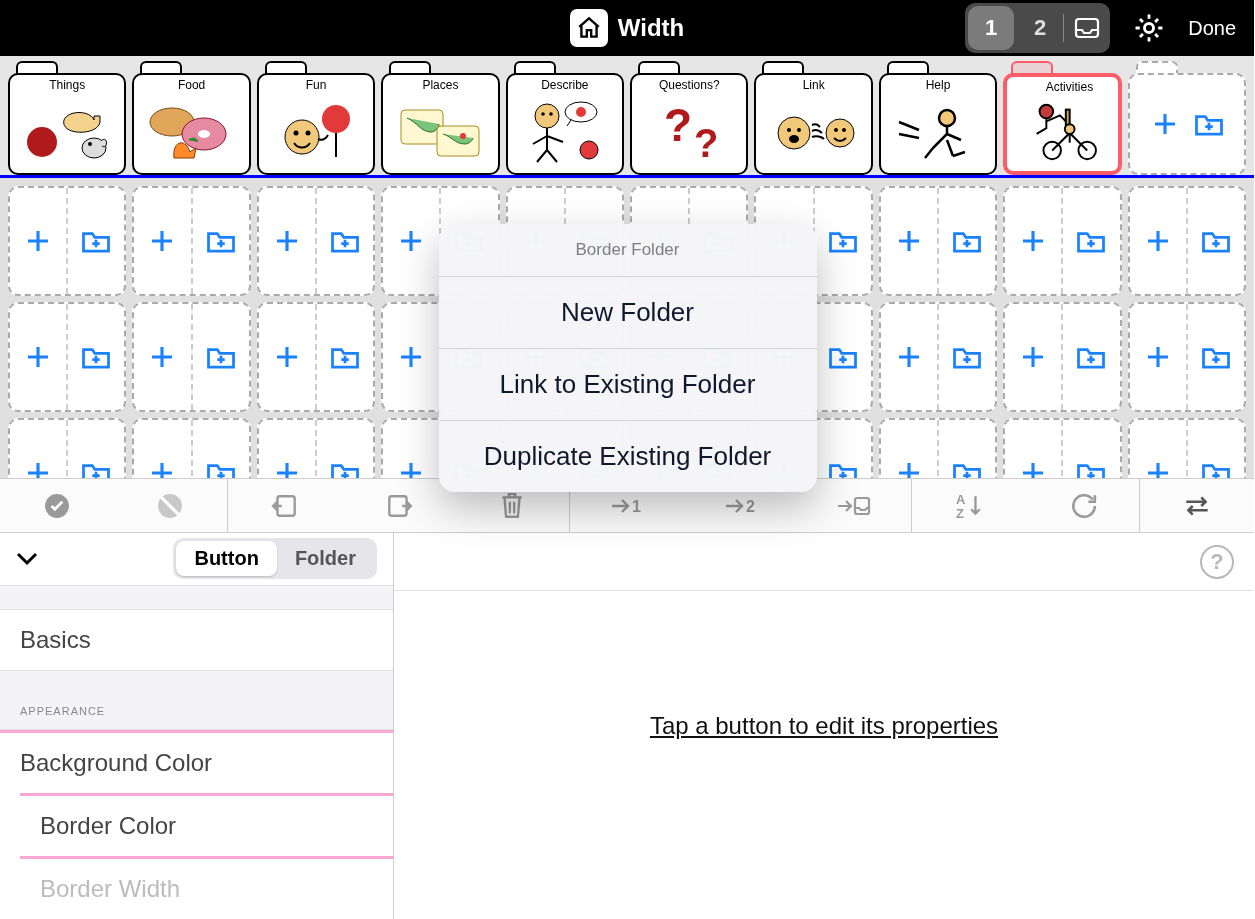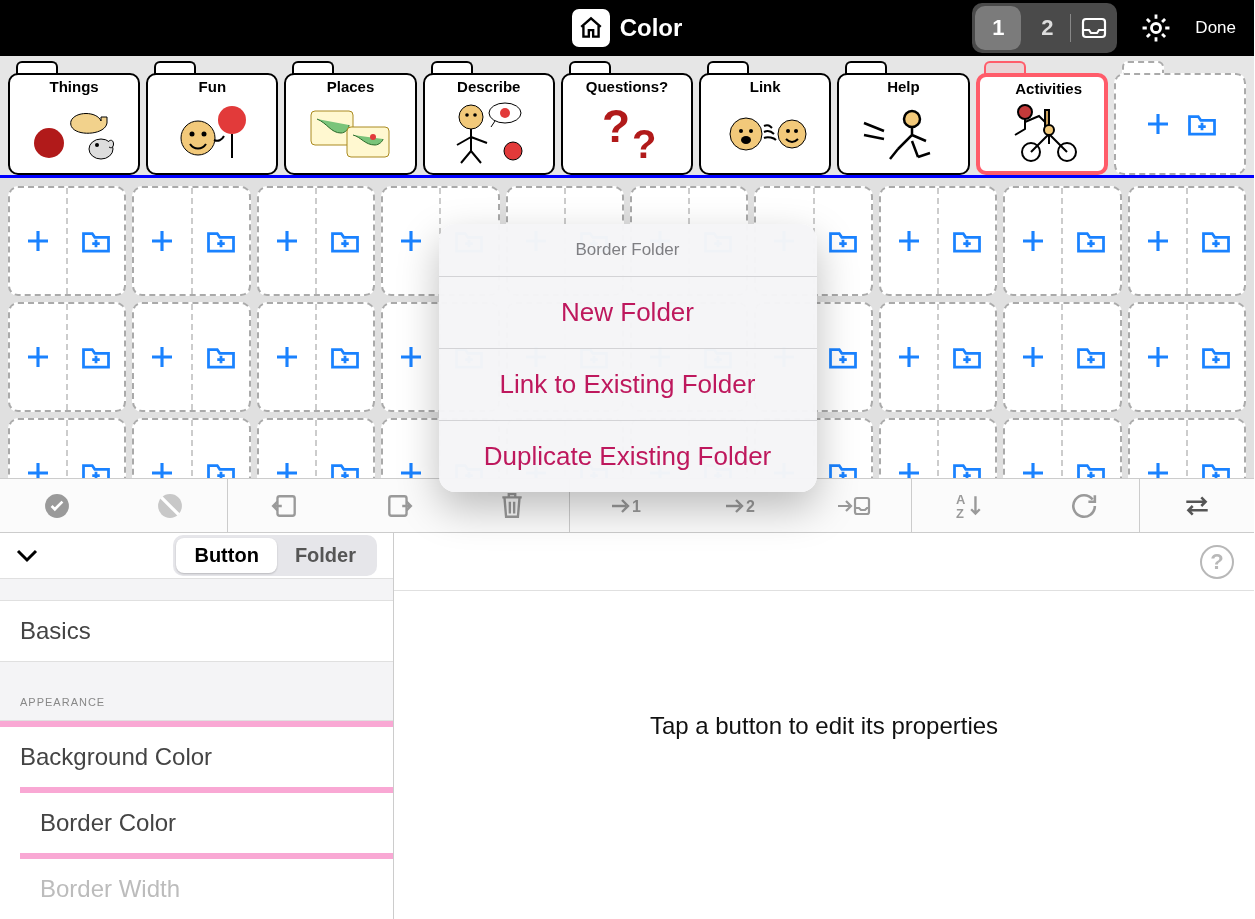--- a/index.html
+++ b/index.html
@@ -9,31 +9,31 @@
   .topbar { height: 56px; background: #000; display: flex; align-items: center; justify-content: center; position: relative; }
   .topbar-title { display: flex; align-items: center; gap: 10px; color: #fff; font-size: 24px; font-weight: 600; }
   .home-chip { width: 38px; height: 38px; background: #fff; border-radius: 7px; display: flex; align-items: center; justify-content: center; }
   .topbar-right { position: absolute; right: 18px; top: 0; bottom: 0; display: flex; align-items: center; gap: 22px; }
   .page-pill { display: flex; align-items: center; border-radius: 10px; overflow: hidden; background:#4a4a4a; }
   .page-num { width: 46px; height: 44px; display: flex; align-items: center; justify-content: center; font-size: 22px; font-weight: 600; color:#fff; }
   .page-num.active { background: #7b7b7b; border-radius:10px; margin:3px;}
   .page-num.inactive { color:#ddd; }
   .page-div { width:1px; height:28px; background:#888; }
   .tray-chip { width:46px; height:44px; display:flex; align-items:center; justify-content:center; }
-  .done-btn { color:#fff; font-size:17px; }
+  .done-btn { color:#fff; font-size:20px; }
 
   
   .folder-row { height: 122px; background:#e6e6e6; display:flex; gap:6px; padding:5px 8px 0 8px; border-bottom: 3px solid blue; }
   .folder-card { flex:1; position:relative; }
   .folder-tab { position:absolute; top:0; left:0; right:0; height:14px; }
   .folder-tab .tab-shape { width:42px; height:14px; margin-left:8px; background:#fff; border:2px solid #000; border-bottom:none; border-radius:6px 6px 0 0; }
   .folder-body { position:absolute; top:12px; left:0; right:0; bottom:0; background:#fff; border:2px solid #000; border-radius:10px; display:flex; flex-direction:column; align-items:center; padding:3px 2px 4px; }
   .folder-card.selected .folder-body { border:4px solid #ff5c6a;padding-left:16px; }
   .folder-card.selected .tab-shape { border-color:#ff5c6a; background:#ff5c6a22; }
-  .folder-label { font-size:15px; font-weight:700; }
+  .folder-label { font-size:12px; font-weight:400; }
   .folder-img { flex:1; width:100%; display:flex; align-items:center; justify-content:center; }
   .folder-empty .folder-body { border:2px dashed #aaa; background:#fff; }
   .folder-empty .tab-shape { border:2px dashed #aaa; border-bottom:none; }
   .empty-icons { display:flex; align-items:center; gap:14px; }
 
   
   .grid-area { background:#e0e0e0; padding:8px; display:grid; grid-template-columns: repeat(10, 1fr); grid-template-rows: repeat(3, 110px); gap:6px; height: 300px; overflow:hidden;}
   .grid-cell { background:#fff; border:2px dashed #aaa; border-radius:10px; display:flex; }
   .cell-half { flex:1; display:flex; align-items:center; justify-content:center; }
   .cell-half.left { border-right:2px dashed #ccc; }
@@ -46,46 +46,46 @@
   
   .bottom { display:flex; height:386px; }
   .side { width:394px; border-right:1px solid #ccc; background:#f4f4f6; display:flex; flex-direction:column; }
   .side-head { height:58px; display:flex; align-items:center; gap:18px; padding:0 16px; background:#fff; border-bottom:1px solid #e0e0e0; }
   .segment { display:flex; border-radius:10px; background:#e6e6ea; padding:3px; margin-left:auto; }
   .segment-item { padding:6px 18px; border-radius:8px; font-size:20px; font-weight:600; color:#555; }
   .segment-item.active { background:#fff; color:#000; box-shadow:0 1px 2px rgba(0,0,0,.2); }
   .side-group-top { height:26px; }
   .side-row { padding:16px 20px; font-size:24px; color:#444; background:#fff; border-top:1px solid #e0e0e0; border-bottom:1px solid #e0e0e0; }
   .side-header { padding:34px 20px 12px; font-size:11px; letter-spacing:1px; color:#888; }
-  .side-sub { padding:16px 20px; font-size:24px; color:#444; background:#fff; border-top:6px solid #f9a8d4; margin-left:20px;}
+  .side-sub { padding:16px 20px; font-size:24px; color:#444; background:#fff; border-top:3px solid #f9a8d4; margin-left:20px;}
   .main { flex:1; position:relative; background:#fff; }
   .main-head { height:58px; border-bottom:1px solid #e0e0e0; display:flex; align-items:center; justify-content:flex-end; padding:0 20px; }
   .help-ring { width:34px; height:34px; border:2.5px solid #b8b8b8; border-radius:50%; display:flex; align-items:center; justify-content:center; font-size:22px; color:#b8b8b8; font-weight:700; }
-  .main-msg { position:absolute; top:50%; left:50%; transform:translate(-50%,-50%); font-size:24px; color:#111; }
+  .main-msg { position:absolute; top:50%; left:50%; transform:translate(-50%,-50%); font-size:24px; color:#111;text-decoration:underline; }
 
   
   .sheet { position:absolute; top:224px; left:50%; transform:translateX(-50%); width:378px; background:rgba(245,245,247,.98); border-radius:16px; box-shadow:0 16px 40px rgba(0,0,0,.25); overflow:hidden; z-index:50; }
   .sheet-title { text-align:center; padding:16px 0; font-size:17px; color:#7e7e82; border-bottom:1px solid #d3d3d6; }
-  .sheet-item { text-align:center; padding:20px 0; font-size:26px; color:#be185d; border-bottom:1px solid #d3d3d6; }
+  .sheet-item { text-align:center; padding:20px 0; font-size:26px; color:#0f172a; border-bottom:1px solid #d3d3d6; }
   .sheet-item:last-child { border-bottom:none; }
 
   svg { display:block; }
 </style>
 </head>
 <body>
 
 <div class="topbar">
   <div class="topbar-title">
     <span class="home-chip">
       <svg width="26" height="26" viewBox="0 0 24 24" fill="none" stroke="#000" stroke-width="2.2">
           <path d="M3 11 12 3l9 8"></path>
           <path d="M5 10v10h5v-6h4v6h5V10"></path>
         </svg>
     </span>
-    <span>Color</span>
+    <span>Width</span>
   </div>
   <div class="topbar-right">
     <div class="page-pill">
       <div class="page-num active">1</div>
       <div class="page-num inactive">2</div>
       <div class="page-div"></div>
       <div class="tray-chip">
         <svg width="26" height="22" viewBox="0 0 26 22" fill="none" stroke="#fff" stroke-width="2.2">
             <rect x="2" y="2" width="22" height="18" rx="3"></rect>
             <path d="M2 13h6l2 3h6l2-3h6"></path>
@@ -115,20 +115,37 @@
             <circle cx="20" cy="42" r="15" fill="#b11a1a"></circle>
             <path d="M42 20c4-10 26-10 30 0v-4h6v6c-2 14-40 14-36-2z" fill="#f2d28c" stroke="#000"></path>
             <ellipse cx="72" cy="48" rx="12" ry="10" fill="#ddd" stroke="#000"></ellipse>
             <circle cx="68" cy="44" r="2" fill="#000"></circle>
             <path d="M80 40c6-4 6 10 0 6" fill="#ddd" stroke="#000"></path>
           </svg>
       </div>
     </div>
   </div>
 
+  <div class="folder-card">
+    <div class="folder-tab">
+        <div class="tab-shape"></div>
+      </div>
+    <div class="folder-body">
+      <div class="folder-label">Food</div>
+      <div class="folder-img">
+        <svg width="95" height="62" viewBox="0 0 95 62">
+            <ellipse cx="28" cy="22" rx="22" ry="14" fill="#e0a65a" stroke="#7a4a10"></ellipse>
+            <ellipse cx="60" cy="34" rx="22" ry="16" fill="#e58aa0" stroke="#8a1030"></ellipse>
+            <ellipse cx="60" cy="34" rx="6" ry="4" fill="#fff"></ellipse>
+            <path d="M30 58c-2-18 12-20 16-6l6-4-2 10z" fill="#ff8a2a" stroke="#8a3a00"></path>
+            <path d="M44 40c4-4 10-2 10 2" fill="#2a8a2a"></path>
+          </svg>
+      </div>
+    </div>
+  </div>
 
   <div class="folder-card">
     <div class="folder-tab">
         <div class="tab-shape"></div>
       </div>
     <div class="folder-body">
       <div class="folder-label">Fun</div>
       <div class="folder-img">
         <svg width="85" height="64" viewBox="0 0 85 64">
             <circle cx="28" cy="38" r="17" fill="#f2c97a" stroke="#000"></circle>

